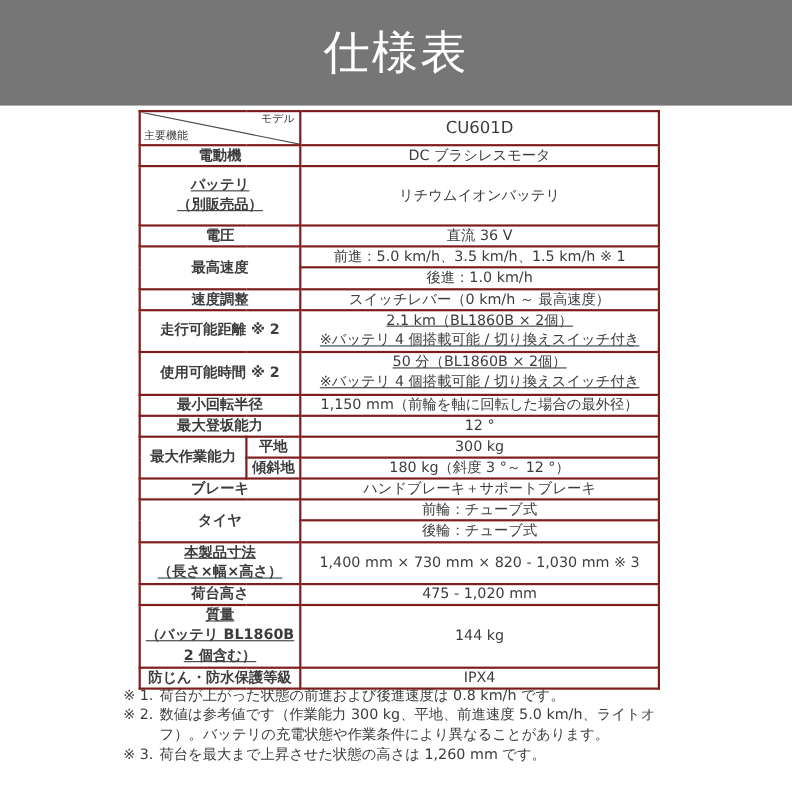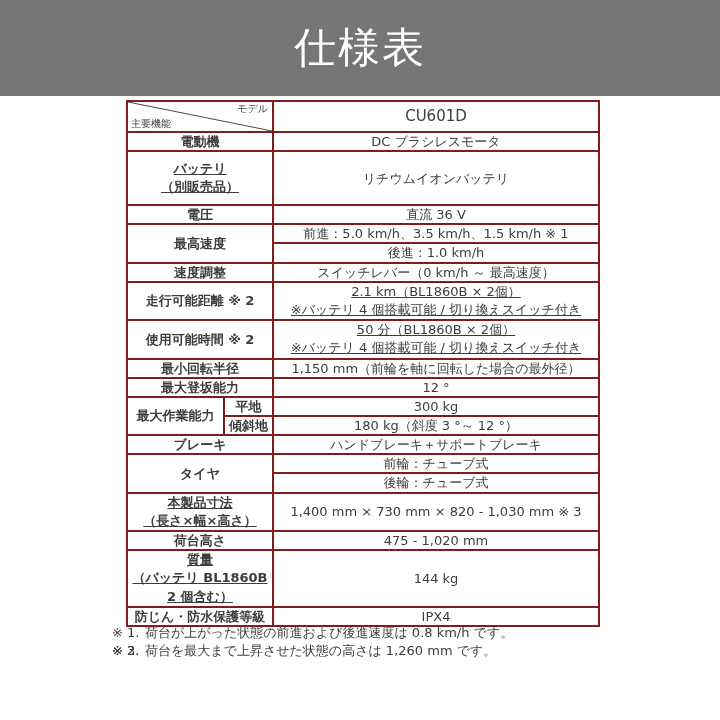--- a/index.html
+++ b/index.html
@@ -189,18 +189,19 @@
   </tbody>
 </table>
 
 <div class="footnotes">
   <div class="footnote">
     <span class="fn-marker">※ 1.</span>
     <span class="fn-text">荷台が上がった状態の前進および後進速度は 0.8 km/h です。</span>
   </div>
   <div class="footnote">
     <span class="fn-marker">※ 2.</span>
+    <span class="fn-text">数値は参考値です（作業能力 300 kg、平地、前進速度 5.0 km/h、ライトオフ）。バッテリの充電状態や作業条件により異なることがあります。</span>
   </div>
   <div class="footnote">
     <span class="fn-marker">※ 3.</span>
     <span class="fn-text">荷台を最大まで上昇させた状態の高さは 1,260 mm です。</span>
   </div>
 </div>
 
 </body></html>

